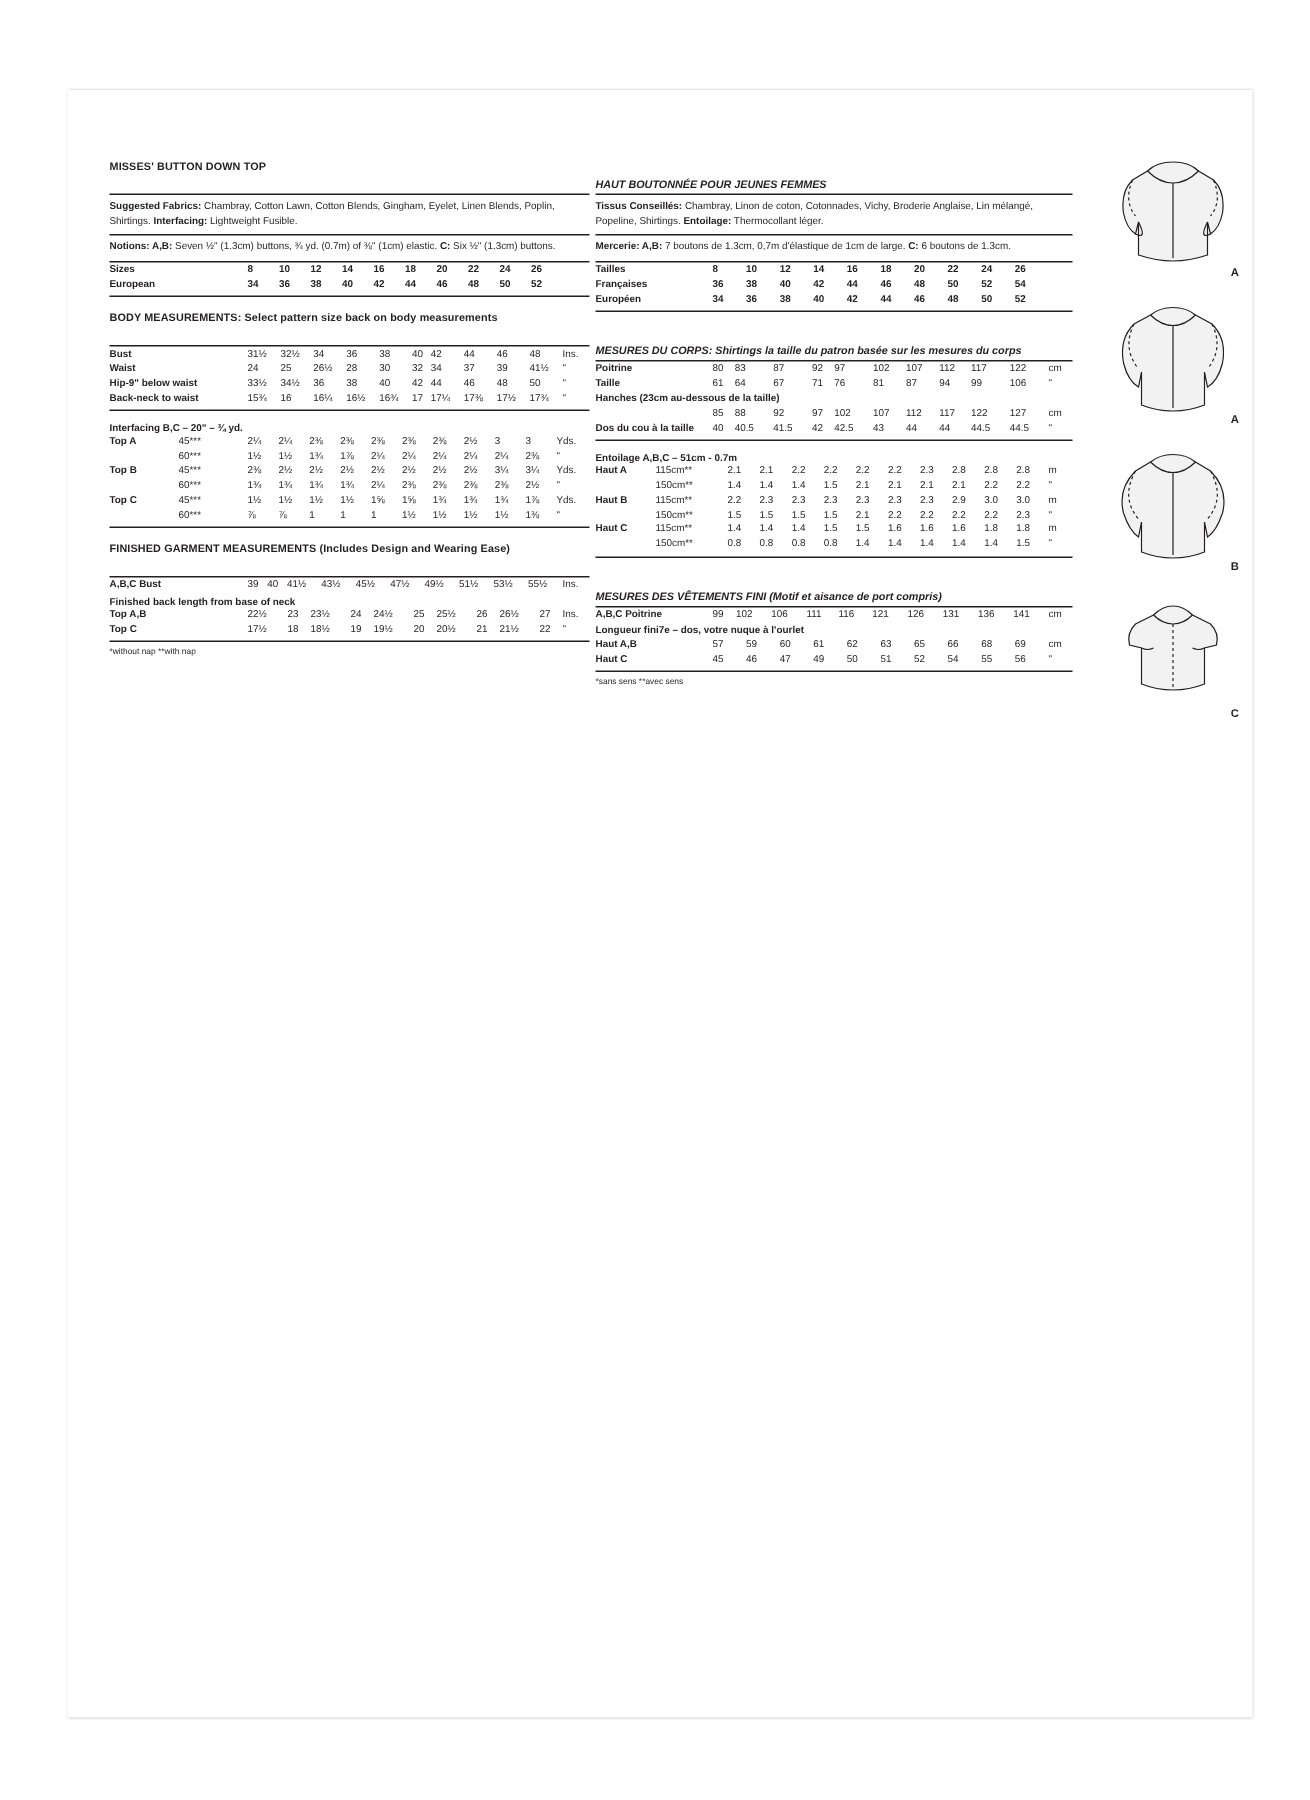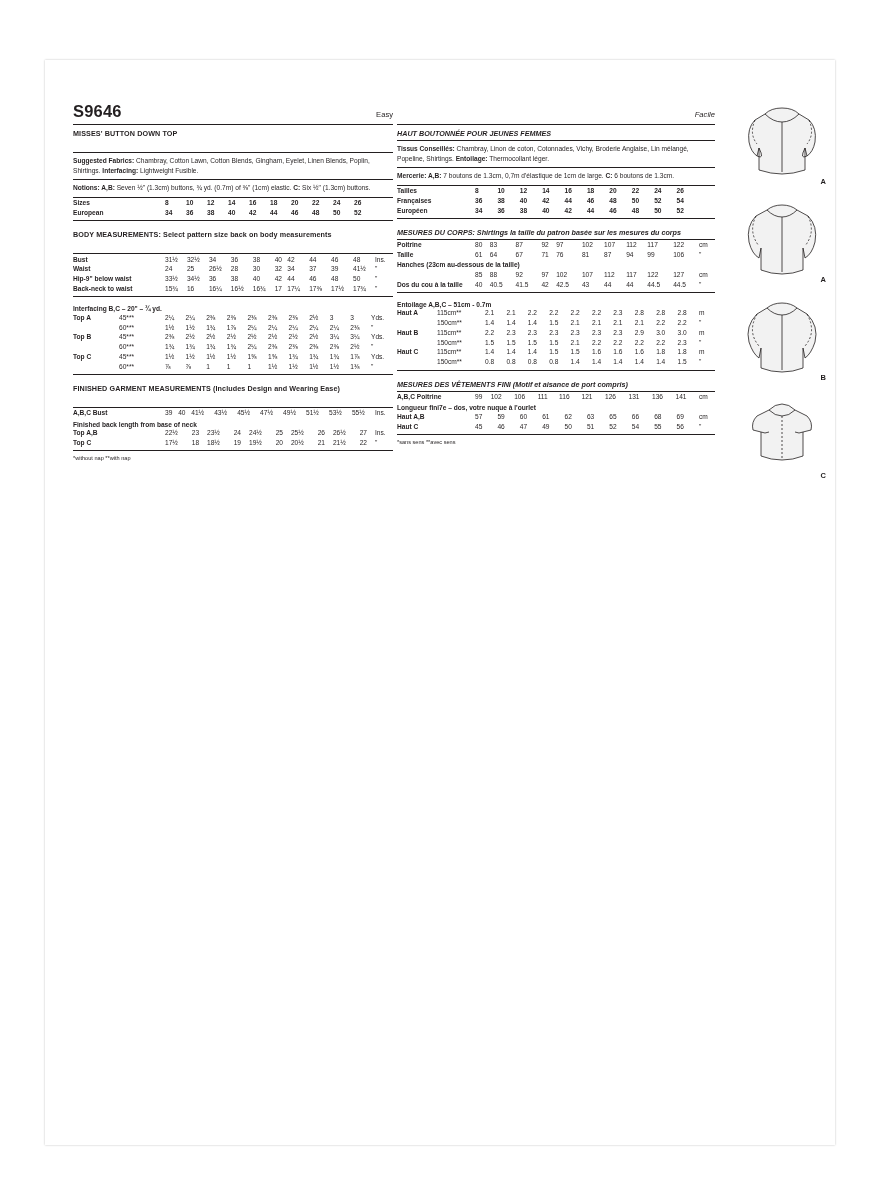--- a/index.html
+++ b/index.html
@@ -10,21 +10,21 @@
   .colL{left:28px;width:320px;}
   .colR{left:352px;width:318px;}
   .arts{position:absolute;left:690px;top:40px;width:95px;}
 
   .hdrrow{display:flex;justify-content:space-between;align-items:baseline;border-bottom:1.6px solid #231f20;padding-bottom:3px;}
   .code{font-size:16.5px;font-weight:bold;letter-spacing:0.2px;}
   .diff{font-size:7.6px;}
   .diffI{font-size:7.6px;font-style:italic;}
 
   .secttl{font-size:7.2px;font-weight:bold;margin-top:4px;border-bottom:0.7px solid #231f20;padding-bottom:14px;letter-spacing:0.1px;}
-  .secttlI{font-size:7.2px;font-weight:bold;font-style:italic;margin-top:4px;border-bottom:0.7px solid #231f20;padding-bottom:2px;}
+  .secttlI{font-size:7.2px;font-weight:bold;font-style:italic;margin-top:16px;border-bottom:0.7px solid #231f20;padding-bottom:2px;}
   .para{font-size:6.6px;line-height:1.55;margin-top:3px;}
   .para b{font-weight:bold;}
   .rule{border-bottom:0.7px solid #231f20;margin-top:3px;}
 
   table{border-collapse:collapse;width:100%;font-size:6.6px;}
   td,th{padding:1.6px 0;text-align:left;vertical-align:bottom;font-weight:normal;}
   .lbl{font-weight:bold;white-space:nowrap;}
   .num{text-align:left;}
   .hd{font-weight:bold;}
   .sub{font-size:6.6px;font-weight:bold;margin-top:3px;}
@@ -37,24 +37,20 @@
   .art svg{position:absolute;left:0;top:0;}
   .artlbl{position:absolute;right:4px;bottom:2px;font-size:7.5px;font-weight:bold;}
 </style>
 </head>
 <body>
 
 <div class="page">
 <div class="sheet">
 
   <div class="col colL">
-    <div class="hdrrow">
-      <span class="code">S9646</span>
-      <span class="diff">Easy</span>
-    </div>
 
     <div class="secttl">MISSES' BUTTON DOWN TOP</div>
 
     <div class="para">
       <b>Suggested Fabrics:</b><span> Chambray, Cotton Lawn, Cotton Blends, Gingham, Eyelet, Linen Blends, Poplin, Shirtings. </span><b>Interfacing:</b><span> Lightweight Fusible.</span>
     </div>
     <div class="rule"></div>
 
     <div class="para">
       <b>Notions: A,B:</b><span> Seven ½" (1.3cm) buttons, ¾ yd. (0.7m) of ⅜" (1cm) elastic. </span><b>C:</b><span> Six ½" (1.3cm) buttons.</span>
@@ -308,24 +304,20 @@
         <td class="num">22</td>
         <td class="num">"</td>
       </tr>
     </tbody>
         </table>
     <div class="rule"></div>
     <div class="note">*without nap    **with nap</div>
   </div>
 
   <div class="col colR">
-    <div class="hdrrow">
-      <span class="code" style="visibility:hidden">S</span>
-      <span class="diffI">Facile</span>
-    </div>
 
     <div class="secttlI">HAUT BOUTONNÉE POUR JEUNES FEMMES</div>
 
     <div class="para">
       <b>Tissus Conseillés:</b><span> Chambray, Linon de coton, Cotonnades, Vichy, Broderie Anglaise, Lin mélangé, Popeline, Shirtings. </span><b>Entoilage:</b><span> Thermocollant léger.</span>
     </div>
     <div class="rule"></div>
 
     <div class="para">
       <b>Mercerie: A,B:</b><span> 7 boutons de 1.3cm, 0,7m d'élastique de 1cm de large. </span><b>C:</b><span> 6 boutons de 1.3cm.</span>

